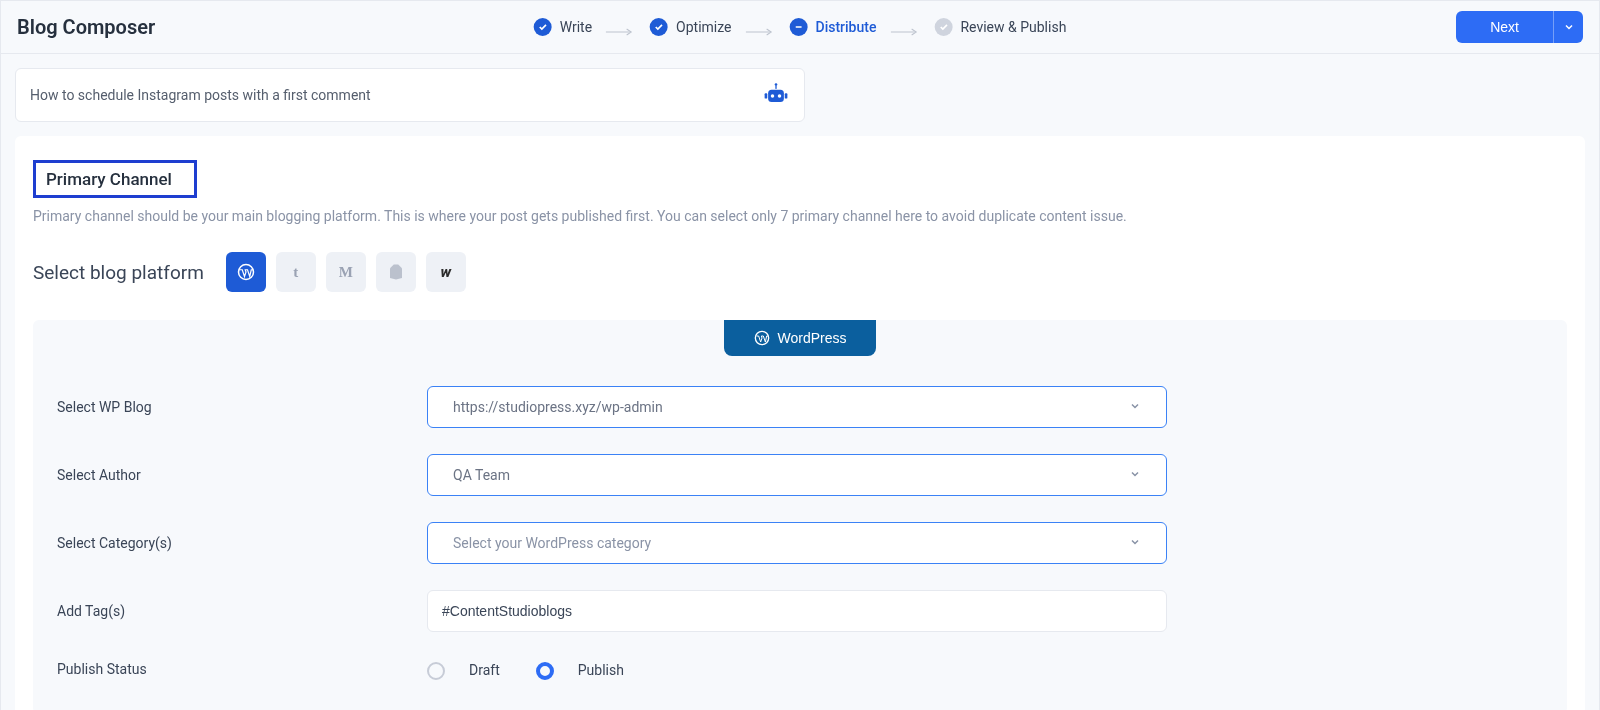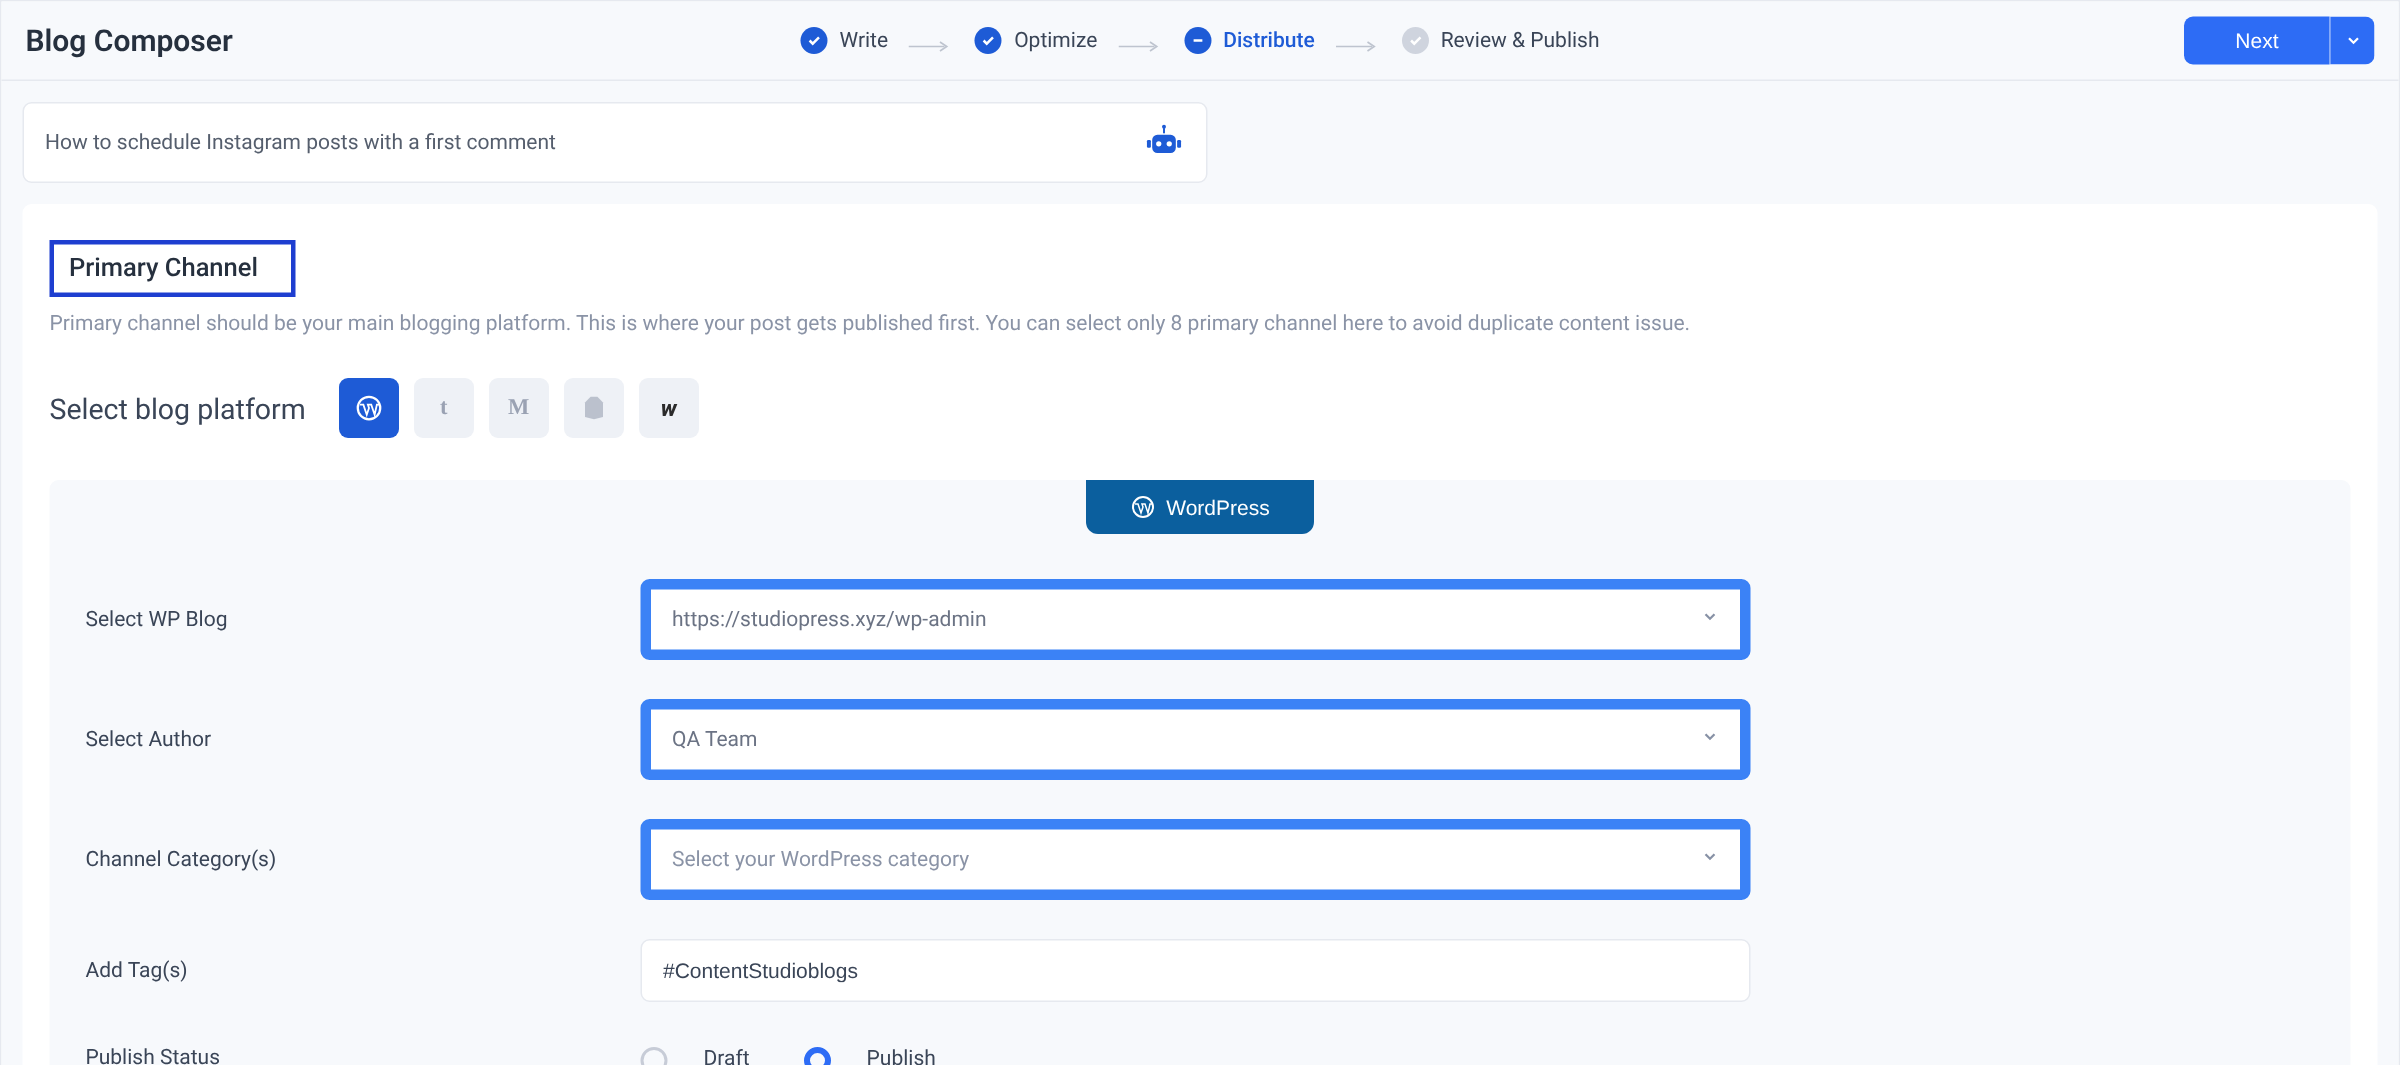--- a/index.html
+++ b/index.html
@@ -180,23 +180,23 @@
   .form-row .flabel {
     width:370px;
     color:#3a4557;
     font-size:14px;
   }
   .form-row .fcontrol {
     flex:0 0 740px;
   }
   .select {
     background:#fff;
-    border:7px solid #3b82f6;
+    border:1px solid #3b82f6;
     border-radius:6px;
-    padding:12px 14px;
+    padding:12px 25px;
     color:#6b7384;
     display:flex;align-items:center;justify-content:space-between;
     cursor:pointer;
     text-align:center;
   }
   .select .chev { color:#8892a6; }
   .text-input {
     width:100%;
     background:#fff;
     border:1px solid #e6e9ef;
@@ -304,21 +304,21 @@
             <circle cx="40" cy="34" r="4" fill="#fff"></circle>
             <rect x="6" y="28" width="6" height="12" rx="2"></rect>
             <rect x="52" y="28" width="6" height="12" rx="2"></rect>
           </svg>
         </span>
       </div>
     </div>
 
     <div class="panel">
       <div class="primary-label">Primary Channel</div>
-      <div class="primary-desc">Primary channel should be your main blogging platform. This is where your post gets published first. You can select only 8 primary channel here to avoid duplicate content issue.</div>
+      <div class="primary-desc">Primary channel should be your main blogging platform. This is where your post gets published first. You can select only 7 primary channel here to avoid duplicate content issue.</div>
 
       <div class="platform-row">
         <span class="label">Select blog platform</span>
         <div class="platform-pills">
           <div class="pill active">
             <svg viewBox="0 0 24 24" fill="#fff">
                 <circle cx="12" cy="12" r="10" fill="none" stroke="#fff" stroke-width="2"></circle>
                 <path d="M4 9h3l3 9 2-6-1-3h3l3 9 2-9h2" fill="none" stroke="#fff" stroke-width="1.6"></path>
               </svg>
           </div>
@@ -373,21 +373,21 @@
                 <span class="chev">
                   <svg class="chev-down-icon" viewBox="0 0 24 24" fill="none" stroke="currentColor" stroke-width="3">
                       <path d="M6 9l6 6 6-6"></path>
                     </svg>
                 </span>
               </div>
             </div>
           </div>
 
           <div class="form-row">
-            <div class="flabel">Channel Category(s)</div>
+            <div class="flabel">Select Category(s)</div>
             <div class="fcontrol">
               <div class="select">
                 <span style="color:#8a93a6">Select your WordPress category</span>
                 <span class="chev">
                   <svg class="chev-down-icon" viewBox="0 0 24 24" fill="none" stroke="currentColor" stroke-width="3">
                       <path d="M6 9l6 6 6-6"></path>
                     </svg>
                 </span>
               </div>
             </div>

